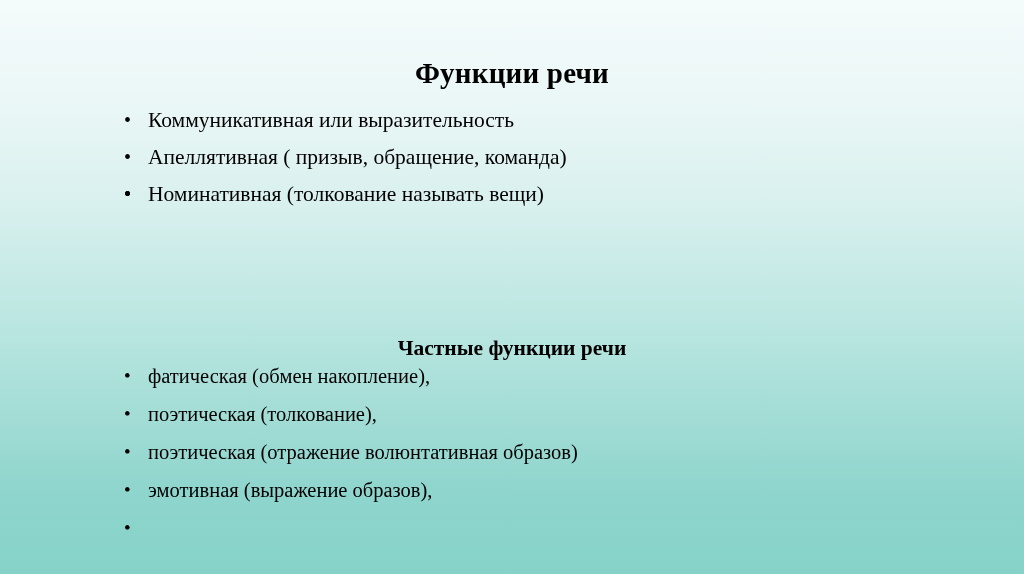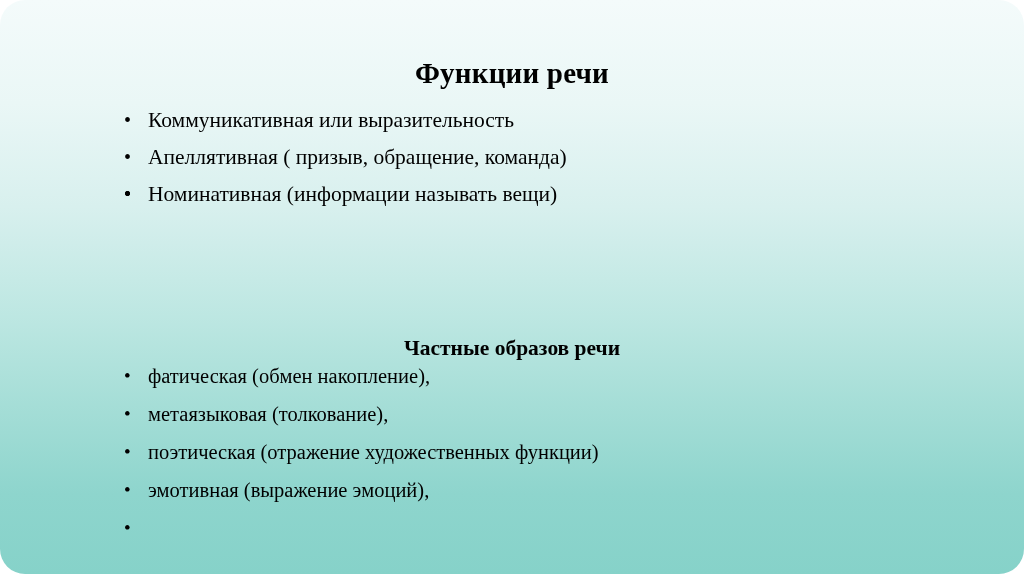--- a/index.html
+++ b/index.html
@@ -19,21 +19,20 @@
     box-sizing: border-box;
     background: linear-gradient(to bottom,
                 #f4fbfb 0%,
                 #eaf7f6 18%,
                 #d8f0ee 36%,
                 #bde7e2 55%,
                 #a3ddd6 72%,
                 #8ed5cd 86%,
                 #86d2c9 100%);
     overflow: hidden;
-    border-radius: 25px;
   }
   .slide-title {
     position: absolute;
     top: 38px;
     left: 0;
     width: 100%;
     text-align: center;
     font-size: 29px;
     font-weight: bold;
     color: #000000;
@@ -113,41 +112,41 @@
       <span>Апеллятивная ( призыв, обращение, команда)</span>
     </li>
     <li>
       <span class="bullet">•</span>
     </li>
     <li>
       <span class="bullet">•</span>
     </li>
     <li>
       <span class="bullet">•</span>
-      <span>Номинативная (информации называть вещи)</span>
+      <span>Номинативная (толкование называть вещи)</span>
     </li>
   </ul>
 
-  <h2 class="sub-heading">Частные образов речи</h2>
+  <h2 class="sub-heading">Частные функции речи</h2>
 
   <ul class="sub-list">
     <li>
       <span class="bullet">•</span>
       <span>фатическая (обмен накопление),</span>
     </li>
     <li>
       <span class="bullet">•</span>
-      <span>метаязыковая (толкование),</span>
+      <span>поэтическая (толкование),</span>
     </li>
     <li>
       <span class="bullet">•</span>
-      <span>поэтическая (отражение художественных функции)</span>
+      <span>поэтическая (отражение волюнтативная образов)</span>
     </li>
     <li>
       <span class="bullet">•</span>
-      <span>эмотивная (выражение эмоций),</span>
+      <span>эмотивная (выражение образов),</span>
     </li>
     <li>
       <span class="bullet">•</span>
     </li>
   </ul>
 
 </div>
 
 </body></html>

